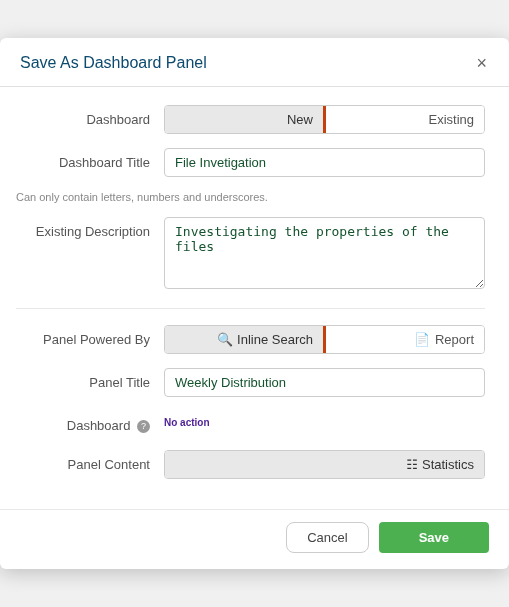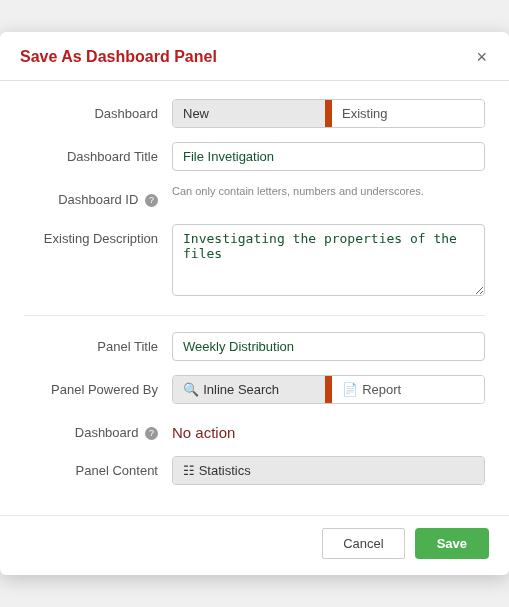--- a/index.html
+++ b/index.html
@@ -22,34 +22,34 @@
     }
     .modal-header {
       display: flex;
       align-items: center;
       justify-content: space-between;
       padding: 16px 20px 14px 20px;
       border-bottom: 1px solid #e0e0e0;
     }
     .modal-title {
       font-size: 16px;
-      font-weight: 700;
-      color: #b91c1c;
+      font-weight: 400;
+      color: #0c4a6e;
     }
     .close-btn {
       background: none;
       border: none;
       cursor: pointer;
       font-size: 18px;
       color: #666;
       line-height: 1;
       padding: 0 2px;
     }
     .modal-body {
-      padding: 18px 24px 16px 24px;
+      padding: 18px 24px 16px 16px;
     }
     .form-row {
       display: flex;
       align-items: flex-start;
       margin-bottom: 14px;
     }
     .form-label {
       width: 148px;
       min-width: 148px;
       text-align: right;
@@ -84,29 +84,29 @@
       width: 100%;
     }
     .btn-group-btn {
       flex: 1;
       padding: 6px 10px;
       border: none;
       background: #fff;
       cursor: pointer;
       font-size: 13px;
       color: #555;
-      text-align: left;
+      text-align: right;
     }
     .btn-group-btn.active {
       background: #e8e8e8;
       color: #333;
       font-weight: 500;
     }
     .btn-group-btn + .btn-group-btn {
-      border-left: 7px solid #c2410c;
+      border-left: 3px solid #c2410c;
     }
     .text-input {
       width: 100%;
       border: 1px solid #ccc;
       border-radius: 4px;
       padding: 6px 10px;
       font-size: 13px;
       color: #14532d;
       outline: none;
     }
@@ -118,42 +118,42 @@
       resize: vertical;
       min-height: 72px;
     }
     .divider {
       border: none;
       border-top: 1px solid #e8e8e8;
       margin: 16px 0;
     }
     .drilldown-value {
       padding-top: 6px;
-      font-weight: 400;
-      color: #7f1d1d;
-      font-size: 15px;
+      font-weight: 700;
+      color: #4c1d95;
+      font-size: 10px;
     }
     .modal-footer {
       display: flex;
       justify-content: flex-end;
       padding: 12px 20px 16px 20px;
       gap: 10px;
       border-top: 1px solid #e8e8e8;
     }
     .btn-cancel {
       padding: 7px 20px;
       border: 1px solid #ccc;
-      border-radius: 2px;
+      border-radius: 8px;
       background: #fff;
       cursor: pointer;
       font-size: 13px;
       color: #444;
     }
     .btn-save {
-      padding: 7px 22px;
+      padding: 7px 40px;
       border: none;
       border-radius: 4px;
       background: #4caf50;
       color: #fff;
       cursor: pointer;
       font-size: 13px;
       font-weight: 600;
     }
   </style>
 </head>
@@ -178,61 +178,57 @@
     </div>
 
     <div class="form-row">
       <div class="form-label">Dashboard Title</div>
       <div class="form-control">
         <input type="text" class="text-input" value="File Invetigation" style="">
       </div>
     </div>
 
     <div class="form-row">
-      <div class="form-label">
-        <span>Dashboard ID</span>
-        <span class="help-icon">?</span>
-      </div>
       <div class="form-control">
         <div class="hint-text">Can only contain letters, numbers and underscores.</div>
       </div>
     </div>
 
     <div class="form-row">
       <div class="form-label">Existing Description</div>
       <div class="form-control">
         <textarea class="text-input" style="">Investigating the properties of the files</textarea>
       </div>
     </div>
 
 
     <hr class="divider">
-
-    <div class="form-row">
-      <div class="form-label">Panel Title</div>
-      <div class="form-control">
-        <input type="text" class="text-input" value="Weekly Distribution" style="">
-      </div>
-    </div>
 
     <div class="form-row">
       <div class="form-label">Panel Powered By</div>
       <div class="form-control">
         <div class="btn-group">
           <button class="btn-group-btn active">
             <span style="margin-right:4px;">🔍</span><span>Inline Search</span>
           </button>
           <button class="btn-group-btn">
             <span style="margin-right:4px;">📄</span><span>Report</span>
           </button>
         </div>
       </div>
     </div>
 
     <div class="form-row">
+      <div class="form-label">Panel Title</div>
+      <div class="form-control">
+        <input type="text" class="text-input" value="Weekly Distribution" style="">
+      </div>
+    </div>
+
+    <div class="form-row">
       <div class="form-label">
         <span>Dashboard</span>
         <span class="help-icon">?</span>
       </div>
       <div class="form-control">
         <div class="drilldown-value">No action</div>
       </div>
     </div>
 
     <div class="form-row">

